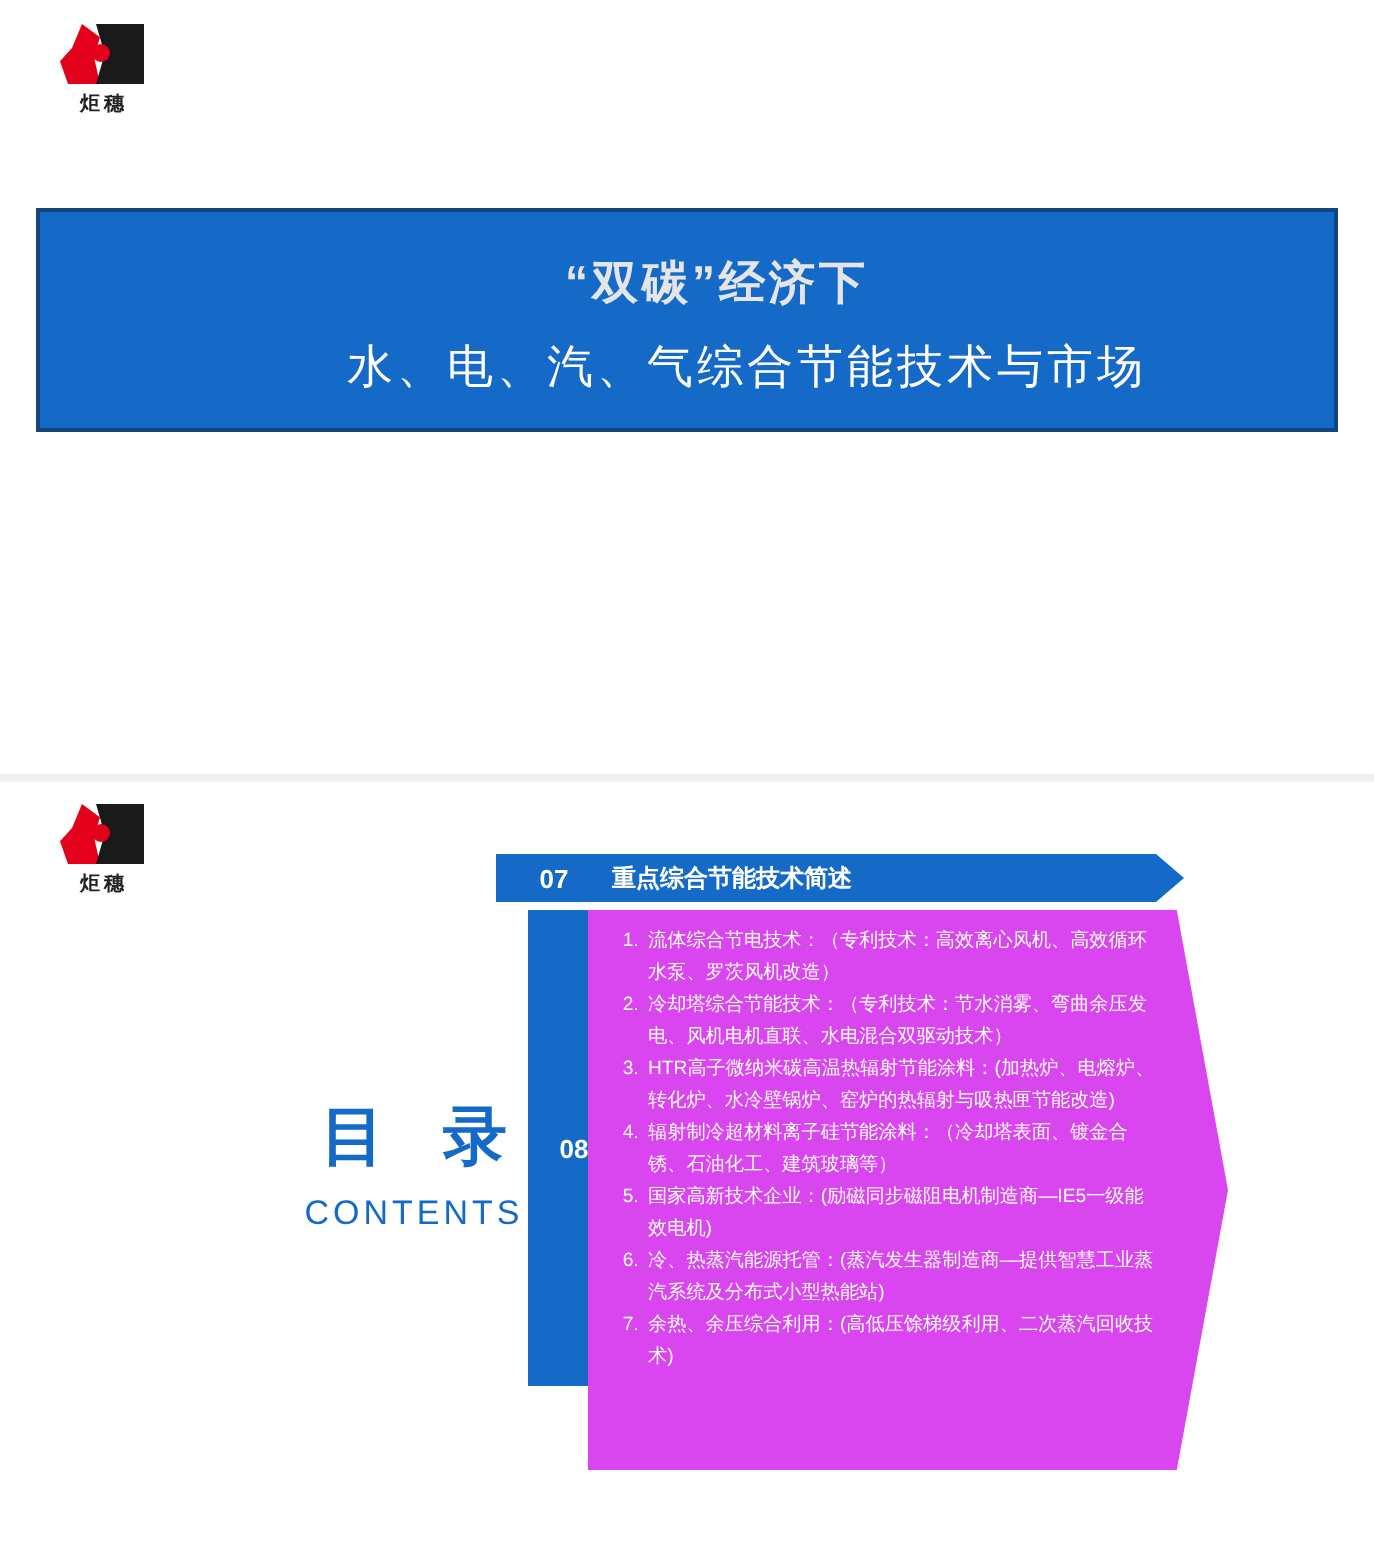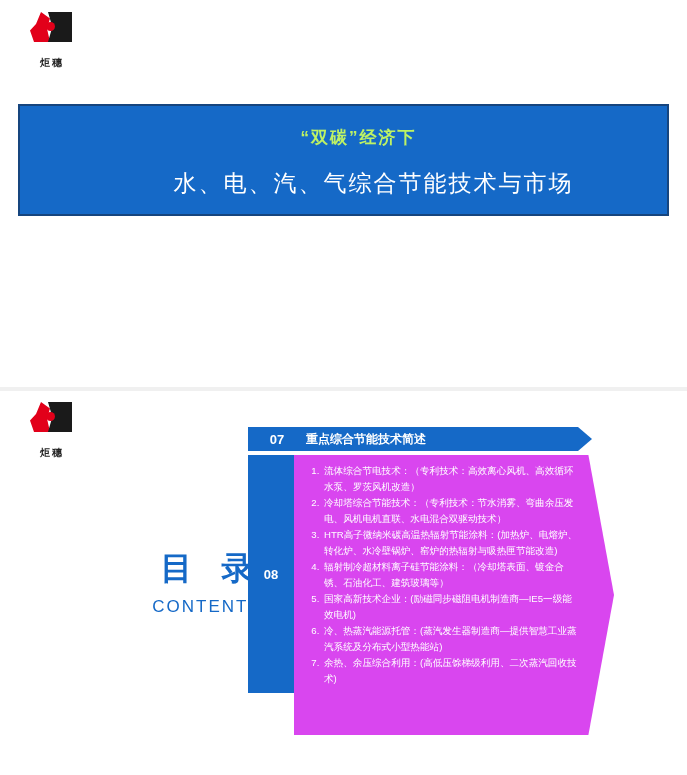--- a/index.html
+++ b/index.html
@@ -51,38 +51,38 @@
     left: 22px; top: 12px;
     width: 9px; height: 9px;
     background: #e2001a;
     border-radius: 50%;
   }
   .logo .logo-text {
     text-align: center;
     font-size: 10px;
     letter-spacing: 2px;
     color: #222;
-    margin-top: 12px;
+    margin-top: 1px;
     font-weight: bold;
   }
   .logo1 { left: 22px; top: 10px; }
 
   .title-band {
     position: absolute;
     left: 18px; top: 104px;
     width: 651px; height: 112px;
     background: #1569c7;
     border: 2px solid #16457e;
   }
   .title-line1 {
     position: absolute;
     left: 0; right: 0; top: 20px;
     text-align: center;
-    color: #bef264;
-    font-size: 17px;
+    color: #e5e5e5;
+    font-size: 23px;
     font-weight: bold;
     letter-spacing: 2px;
     padding-left: 30px;
   }
   .title-line2 {
     position: absolute;
     left: 0; right: 0; top: 62px;
     text-align: center;
     color: #ffffff;
     font-size: 23px;
@@ -167,21 +167,21 @@
     position: absolute;
     right: -14px; top: 0;
     border-top: 12px solid transparent;
     border-bottom: 12px solid transparent;
     border-left: 14px solid #1569c7;
   }
 
   
   .side-num {
     position: absolute;
-    left: 248px; top: 64px;
+    left: 264px; top: 64px;
     width: 46px; height: 238px;
     background: #1569c7;
     color: #ffffff;
     font-size: 13px;
     font-weight: bold;
     display: flex;
     align-items: center;
     justify-content: center;
   }
 

